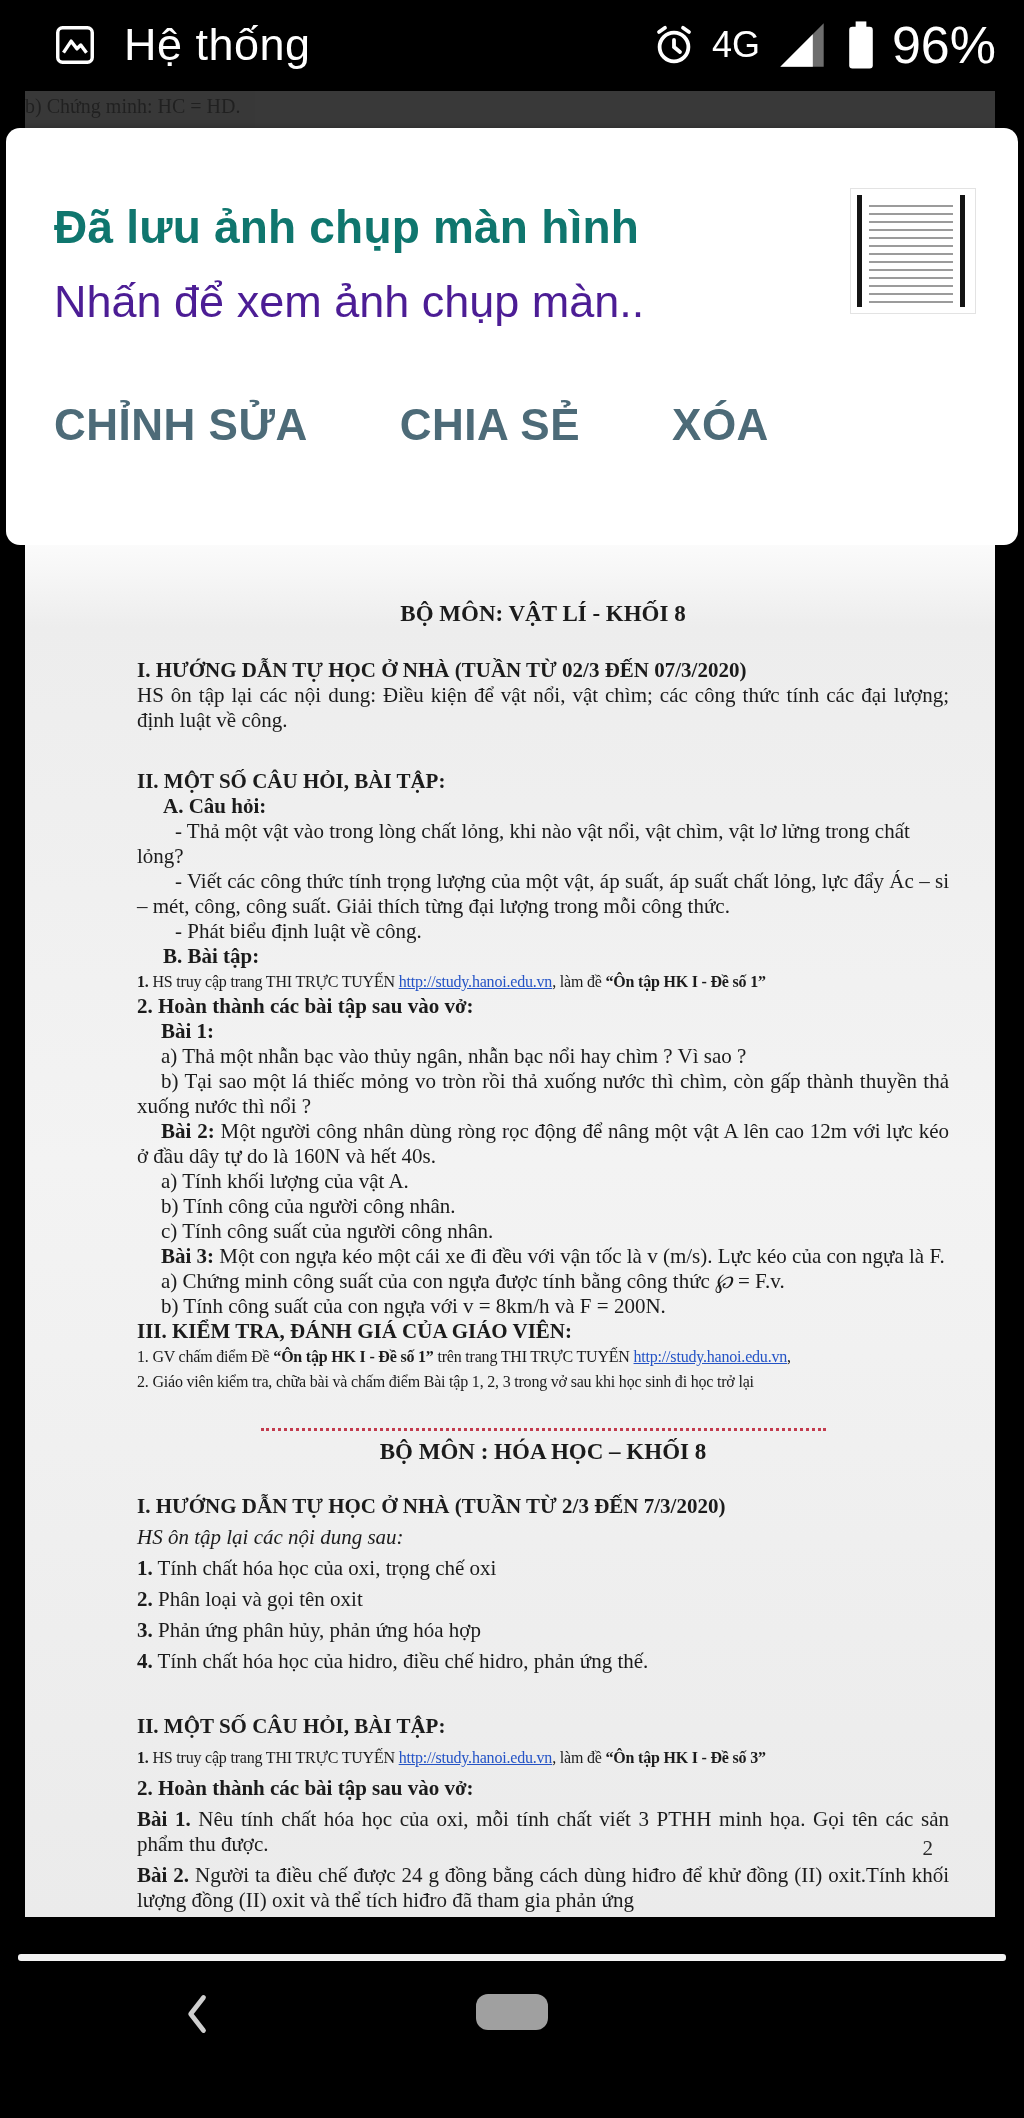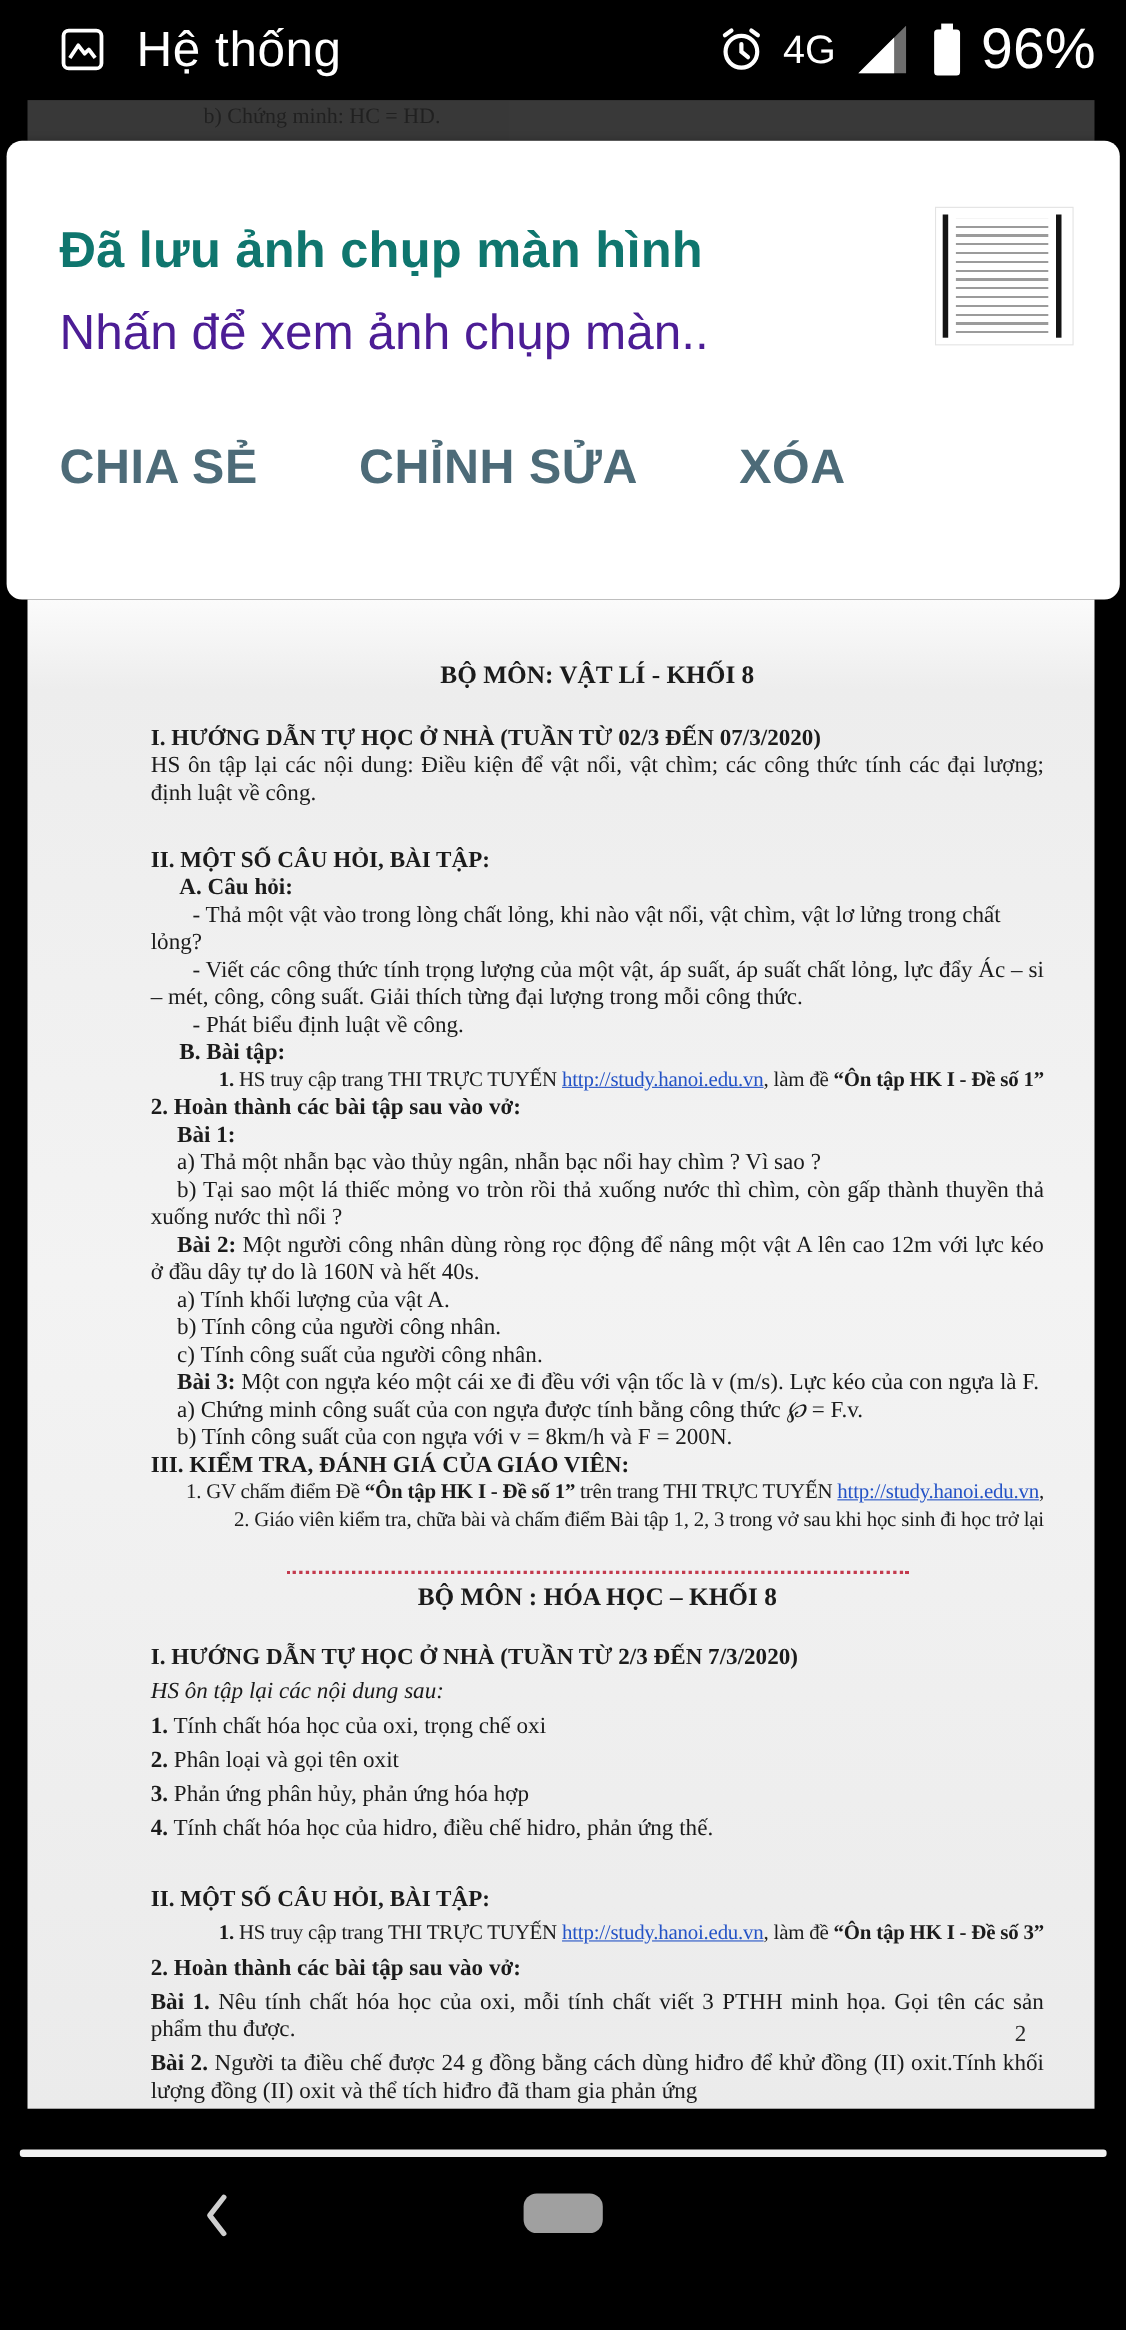--- a/index.html
+++ b/index.html
@@ -11,21 +11,21 @@
              display:flex;align-items:center;box-sizing:border-box;padding:0 28px 0 52px;color:#fff;}
   .sb-left{display:flex;align-items:center;gap:26px;flex:1;}
   .sb-app{font-size:45px;font-weight:400;letter-spacing:.5px;}
   .sb-right{display:flex;align-items:center;gap:12px;}
   .sb-net{font-size:36px;font-weight:400;margin-left:2px;}
   .sb-batt-pct{font-size:52px;font-weight:400;margin-left:4px;}
 
   
   .dimstrip{position:absolute;top:91px;left:25px;width:970px;height:37px;background:#3c3c3c;
             font-family:"Liberation Serif",serif;font-size:20px;color:#0e0e0e;opacity:.95;
-            line-height:30px;padding-left:160px;box-sizing:border-box;overflow:hidden;}
+            line-height:30px;box-sizing:border-box;overflow:hidden;}
   .dimstrip span{opacity:.55;}
 
   
   .card{position:absolute;top:128px;left:6px;width:1012px;height:417px;background:#fff;
         border-radius:14px;box-shadow:0 3px 10px rgba(0,0,0,.55);}
   .card-title{position:absolute;left:48px;top:72px;font-size:46px;font-weight:700;color:#0f766e;
               letter-spacing:.2px;}
   .card-sub{position:absolute;left:48px;top:148px;font-size:45px;font-weight:400;color:#4c1d95;
             width:770px;}
   .card-actions{position:absolute;left:48px;top:272px;display:flex;gap:92px;}
@@ -45,21 +45,21 @@
        padding:56px 46px 0 112px;font-family:"Liberation Serif",serif;font-size:21px;
        color:#1b1b1b;line-height:25px;}
   .dl{margin:0;min-height:25px;}
   .b{font-weight:bold;} .i{font-style:italic;}
   .t{font-size:23px;}
   .c{text-align:center;}
   .j{text-align:justify;}
   .ti{text-indent:38px;}
   .ti2{text-indent:24px;}
   .ind1{padding-left:26px;}
-  .fit{font-size:19px;letter-spacing:-.2px;text-align:right;}
+  .fit{font-size:16px;letter-spacing:-.2px;}
   .sp{margin-top:6px;}
   .mt30{margin-top:30px;}.mt32{margin-top:32px;}.mt36{margin-top:36px;}.mt40{margin-top:40px;}
   .doc-link{color:#2453c6;text-decoration:underline;cursor:pointer;}
   .hr-dashed{border:0;border-top:3px dotted #c33b4e;width:565px;margin:34px auto 8px auto;}
   .page-num{position:absolute;right:62px;bottom:56px;font-size:21px;color:#2a2a2a;}
 
   
   .bottom-line{position:absolute;top:1954px;left:18px;width:988px;height:7px;background:#f2f2f2;
                border-radius:3px;}
   .navbar{position:absolute;left:0;bottom:0;width:1024px;height:150px;background:#000;}
@@ -109,22 +109,22 @@
   </div>
 
   <div class="dimstrip">
     <span>b)  Chứng minh: HC = HD.</span>
   </div>
 
   <div class="card">
     <div class="card-title">Đã lưu ảnh chụp màn hình</div>
     <div class="card-sub">Nhấn để xem ảnh chụp màn..</div>
     <div class="card-actions">
+        <button class="card-action">CHỈNH SỬA</button>
         <button class="card-action">CHIA SẺ</button>
-        <button class="card-action">CHỈNH SỬA</button>
         <button class="card-action">XÓA</button>
       </div>
     <div class="thumb">
       <div class="bar l"></div>
       <div class="bar r"></div>
       <div class="lines"></div>
     </div>
   </div>
 
   <div class="doc">

